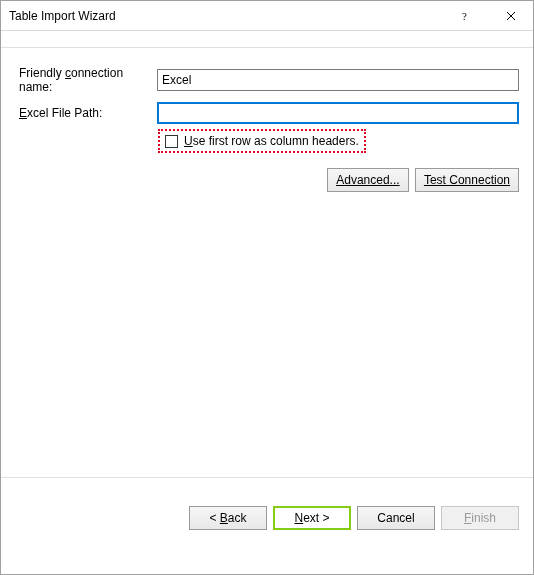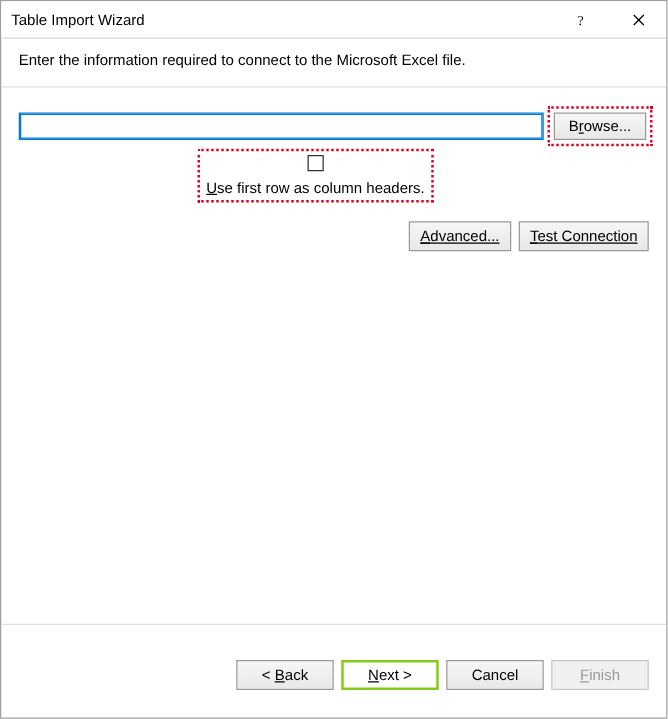--- a/index.html
+++ b/index.html
@@ -102,21 +102,20 @@
     border-color: #c8c8c8;
   }
   .checkbox-row {
     display: flex;
     align-items: center;
     margin-left: 146px;
     margin-top: 6px;
     gap: 6px;
     padding: 2px 4px;
     width: fit-content;
-    flex-direction: column;
   }
   .checkbox {
     width: 13px;
     height: 13px;
     border: 1px solid #333;
     background: #fff;
   }
   .checkbox-label { font-size: 12px; }
   .checkbox-label .accel { text-decoration: underline; }
   .dotted-red {
@@ -167,32 +166,39 @@
   </div>
   <div class="btn">
     <svg viewBox="0 0 10 10">
         <line x1="1" y1="1" x2="9" y2="9" stroke="#000" stroke-width="1"></line>
         <line x1="9" y1="1" x2="1" y2="9" stroke="#000" stroke-width="1"></line>
       </svg>
   </div>
 </div>
 
 <div class="header">
-  <div class="sub">Enter the information required to connect to the Microsoft Excel file.</div>
 </div>
 
 <div class="content">
 
-
   <div class="row">
+    <div class="label-col">
+      <span>Friendly </span><span class="accel">c</span><span>onnection name:</span>
+    </div>
+    <div class="input-col">
+      <input type="text" value="Excel" style="">
+    </div>
+  </div>
+
+  <div class="row">
+    <div class="label-col">
+      <span class="accel">E</span><span>xcel File Path:</span>
+    </div>
     <div class="input-col">
       <input type="text" class="blue-focus" value="" style="">
-      <span class="browse-wrap dotted-red">
-        <button class="btn-std"><span>B</span><span class="accel">r</span><span>owse...</span></button>
-      </span>
     </div>
   </div>
 
   <div class="checkbox-row dotted-red">
     <div class="checkbox"></div>
     <span class="checkbox-label"><span class="accel">U</span><span>se first row as column headers.</span></span>
   </div>
 
   <div class="adv-row">
     <button class="btn-std"><span class="accel">A</span><span>dvanced...</span></button>

